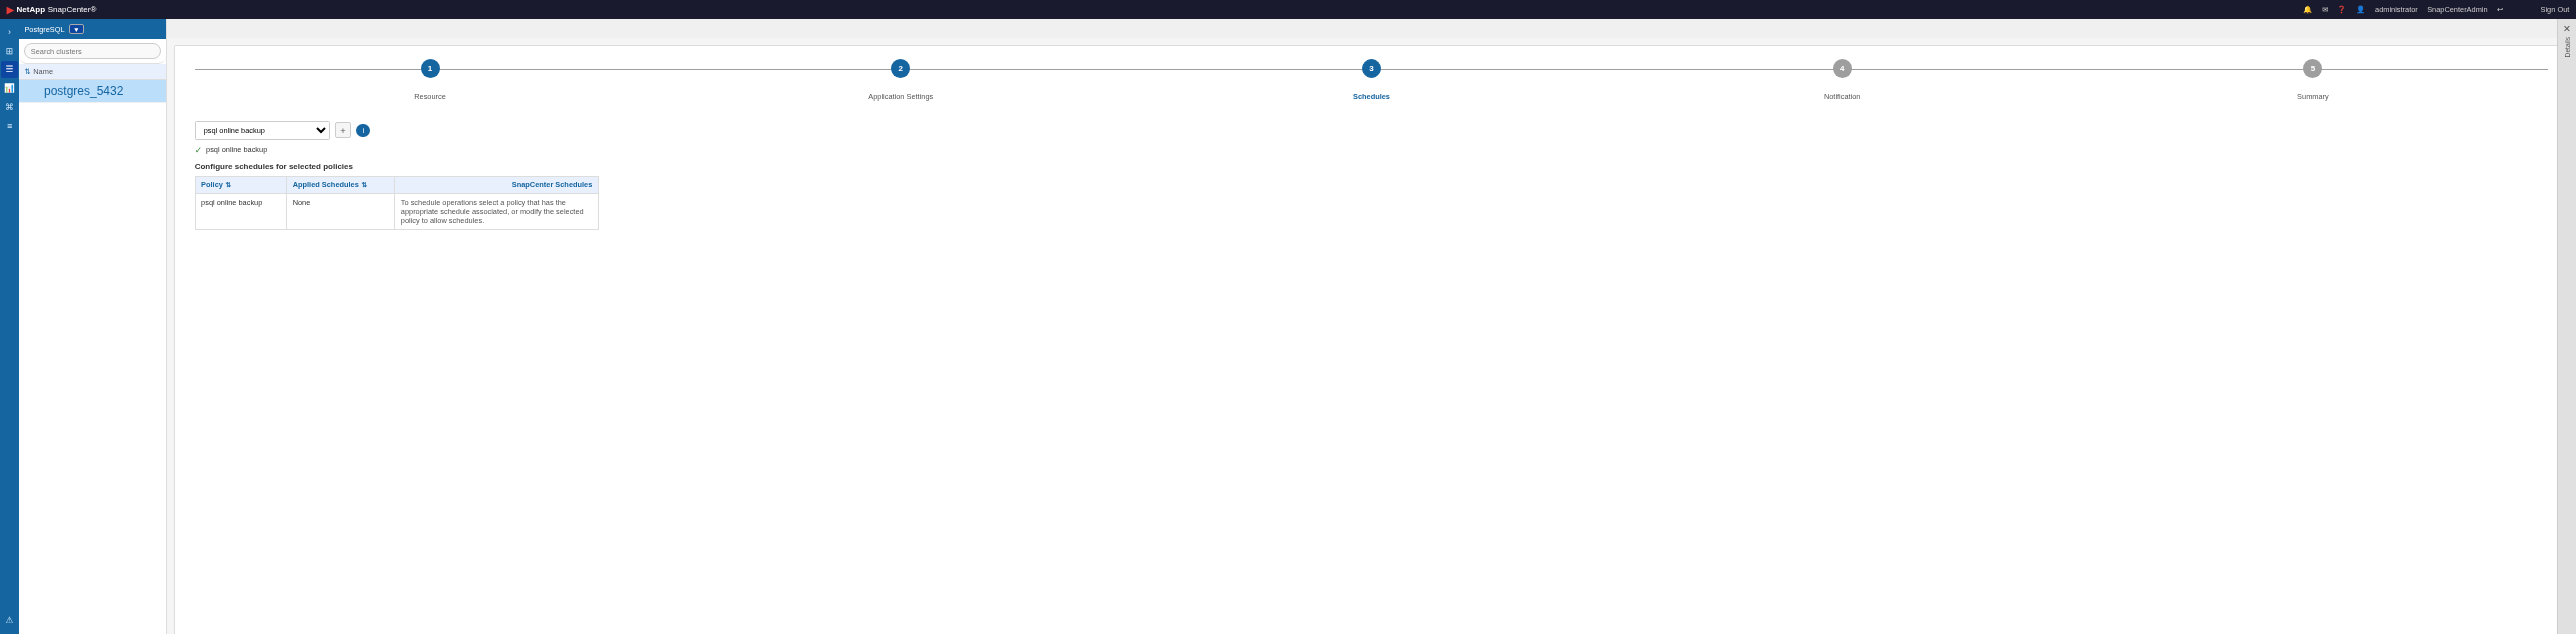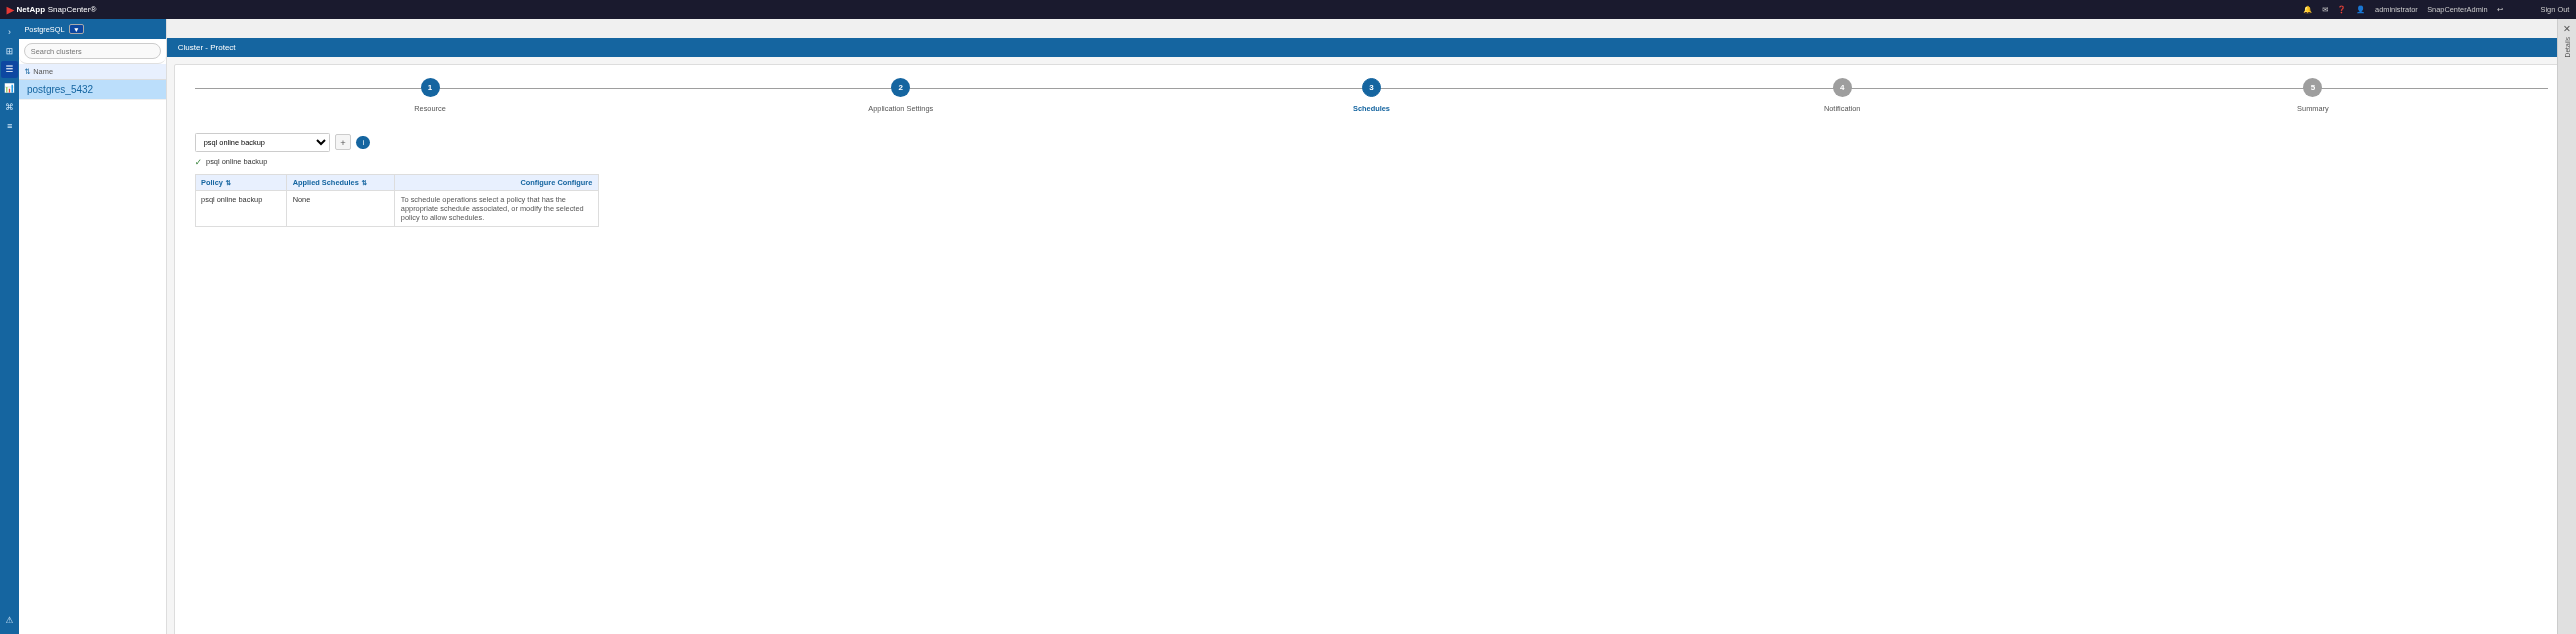--- a/index.html
+++ b/index.html
@@ -98,22 +98,22 @@
       align-items: center;
       padding: 2.7px 5.4px;
       background: #e8f0fe;
       border-bottom: 0.7px solid #ddd;
       font-size: 7.4px;
       color: #555;
       gap: 2.7px;
     }
     .cluster-list { flex: 1; overflow-y: auto; }
     .cluster-item {
-      padding: 4px 8px;
-      font-size: 10px;
+      padding: 4px 25px;
+      font-size: 12px;
       color: #1565a0;
       cursor: pointer;
       border-bottom: 0.7px solid #f0f0f0;
     }
     .cluster-item.selected { background: #bbdefb; }
 
     
     .main-content {
       margin-left: 167px;
       margin-top: 19px;
@@ -169,21 +169,21 @@
       font-size: 8px;
       font-weight: bold;
       color: white;
       z-index: 2;
       position: relative;
     }
     .step-circle.completed { background: #1565a0; }
     .step-circle.active { background: #1565a0; border: 1.3px solid #1565a0; }
     .step-circle.inactive { background: #9e9e9e; }
     .step-label {
-      margin-top: 7px;
+      margin-top: 14px;
       font-size: 7.4px;
       color: #555;
       text-align: left;
     }
     .step-label.active-label { color: #1565a0; font-weight: bold; }
     .steps-line {
       position: absolute;
       top: 9.4px;
       left: 0;
       right: 0;
@@ -354,23 +354,20 @@
   </div>
   <div class="cluster-list">
     <div class="cluster-item selected">
       <span>postgres_5432</span>
     </div>
   </div>
 </div>
 
 <div class="main-content">
 
-  <div class="breadcrumb-bar">
-    <span>Cluster - Protect</span>
-  </div>
 
   <div class="wizard-container">
 
     <div class="steps-bar">
       <div class="steps-line"></div>
 
       <div class="step-item">
         <div class="step-circle completed">
           <span>1</span>
         </div>
@@ -415,38 +412,39 @@
       <div class="info-btn">
         <span>i</span>
       </div>
     </div>
 
     <div class="checked-item">
       <span class="check-mark">✓</span>
       <span>psql online backup</span>
     </div>
 
+    <div class="configure-label">Configure schedules for selected policies</div>
 
     <table class="policy-table">
       <thead>
         <tr>
           <th>
             <div class="table-header-sort">
               <span>Policy</span>
               <span style="font-size:6.7px;">⇅</span>
             </div>
           </th>
           <th>
             <div class="table-header-sort">
               <span>Applied Schedules</span>
               <span style="font-size:6.7px;">⇅</span>
             </div>
           </th>
           <th>
-            <span>Configure Configure</span>
+            <span>SnapCenter Schedules</span>
           </th>
         </tr>
       </thead>
       <tbody>
         <tr>
           <td>
             <span>psql online backup</span>
           </td>
           <td>
             <span>None</span>

